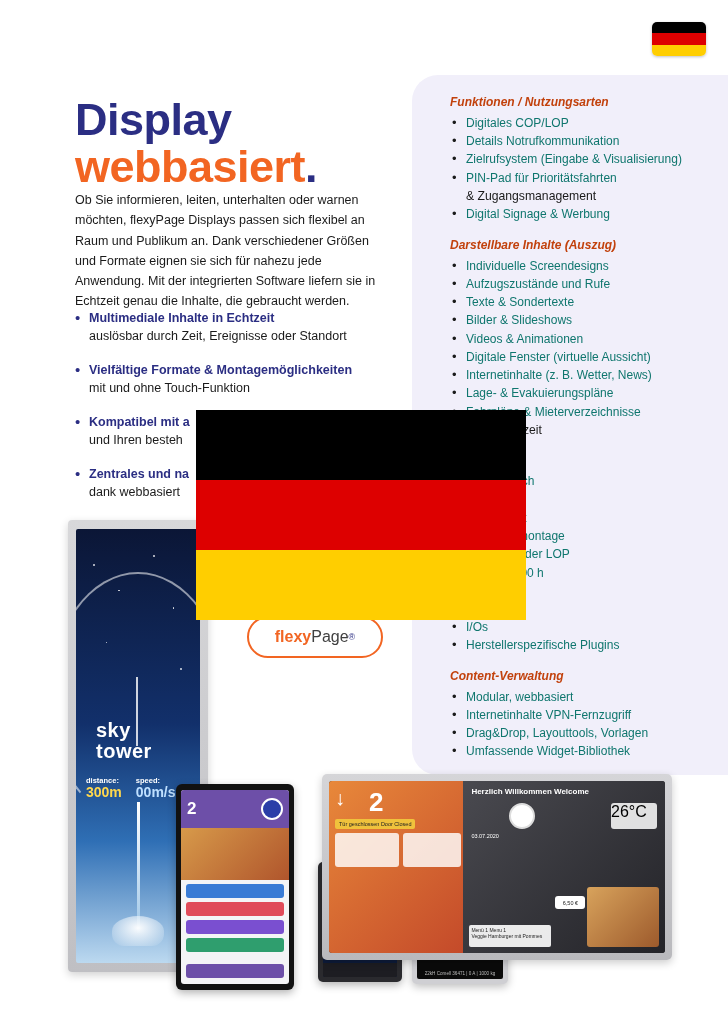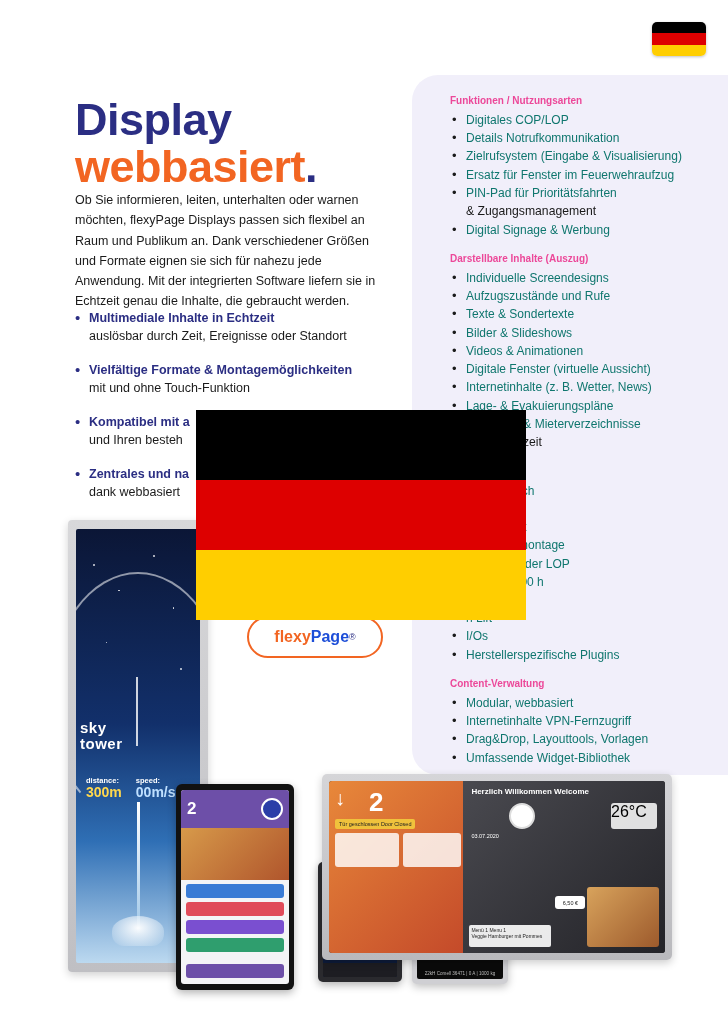--- a/index.html
+++ b/index.html
@@ -112,24 +112,25 @@
 
   
   .right-col {
     position: absolute;
     left: 450px;
     top: 95px;
     width: 272px;
     z-index: 5;
   }
   .rc-heading {
-    color: #ec4899;
+    color: #c2410c;
     font-weight: bold;
-    font-size: 10px;
+    font-size: 12px;
     margin-bottom: 5px;
+    font-style: italic;
   }
   .rc-group { margin-bottom: 14px; }
   .rc-list { list-style: none; }
   .rc-list li {
     position: relative;
     padding-left: 16px;
     font-size: 12px;
     line-height: 1.52;
     color: #0f766e;
   }
@@ -174,23 +175,23 @@
     position: absolute;
     left: -22%; top: 10%;
     width: 144%; height: 58%;
     border: 2px solid rgba(255,255,255,.55);
     border-radius: 50%;
     border-bottom-color: transparent;
   }
   .star { position: absolute; background: #fff; border-radius: 50%; opacity: .85; }
   .sky-label {
     position: absolute;
-    left: 4px; top: 44%;
+    left: 20px; top: 44%;
     color: #fff;
-    font-size: 15px;
+    font-size: 20px;
     letter-spacing: .5px;
     line-height: 1.05;
   }
   .sky-label .b { font-weight: bold; }
   .tower-line { position: absolute; left: 48%; top: 34%; width: 2px; height: 16%; background: rgba(255,255,255,.8); }
   .totem-metrics {
     position: absolute;
     left: 0; right: 0; top: 57%;
     padding: 0 10px;
     display: flex;
@@ -226,21 +227,21 @@
     background: #ffffff;
     border: 2px solid #f26522;
     border-radius: 21px;
     display: flex;
     align-items: center;
     justify-content: center;
     font-size: 16px;
     z-index: 8;
   }
   .fp-badge .o { color: #f26522; font-weight: bold; }
-  .fp-badge .n { color: #1d4ed8; font-weight: bold; text-align: center; }
+  .fp-badge .n { color: #404040; font-weight: normal; text-align: center; }
   .fp-badge .r { font-size: 9px; color: #2b2e83; vertical-align: super; }
 
   
   .cop {
     position: absolute;
     left: 176px;
     top: 784px;
     width: 118px;
     height: 206px;
     background: #111;
@@ -390,21 +391,20 @@
 </div>
 
 <div class="right-col">
 
   <div class="rc-group">
     <div class="rc-heading">Funktionen / Nutzungsarten</div>
     <ul class="rc-list">
       <li>Digitales COP/LOP</li>
       <li>Details Notrufkommunikation</li>
       <li>Zielrufsystem (Eingabe &amp; Visualisierung)</li>
-      <li>Ersatz für Fenster im Feuerwehraufzug</li>
       <li>PIN-Pad für Prioritätsfahrten</li>
     </ul>
     <div class="rc-sub">&amp; Zugangsmanagement</div>
     <ul class="rc-list">
       <li>Digital Signage &amp; Werbung</li>
     </ul>
   </div>
 
   <div class="rc-group">
     <div class="rc-heading">Darstellbare Inhalte (Auszug)</div>

